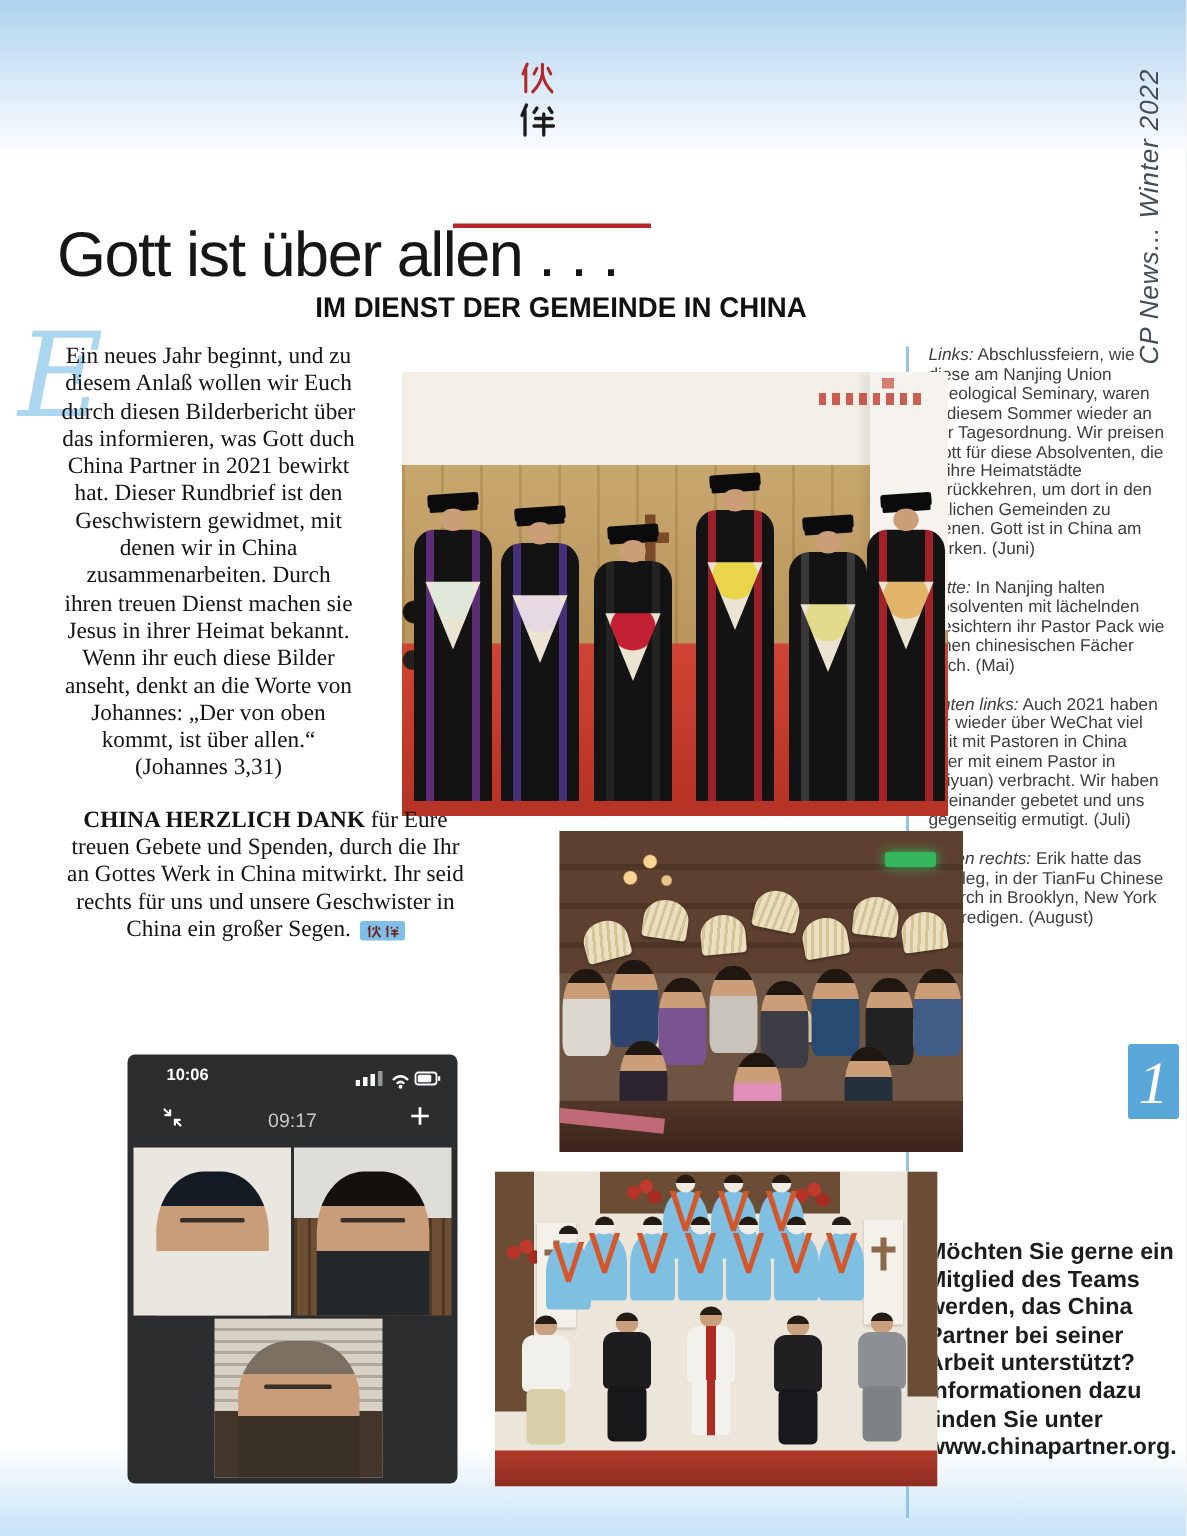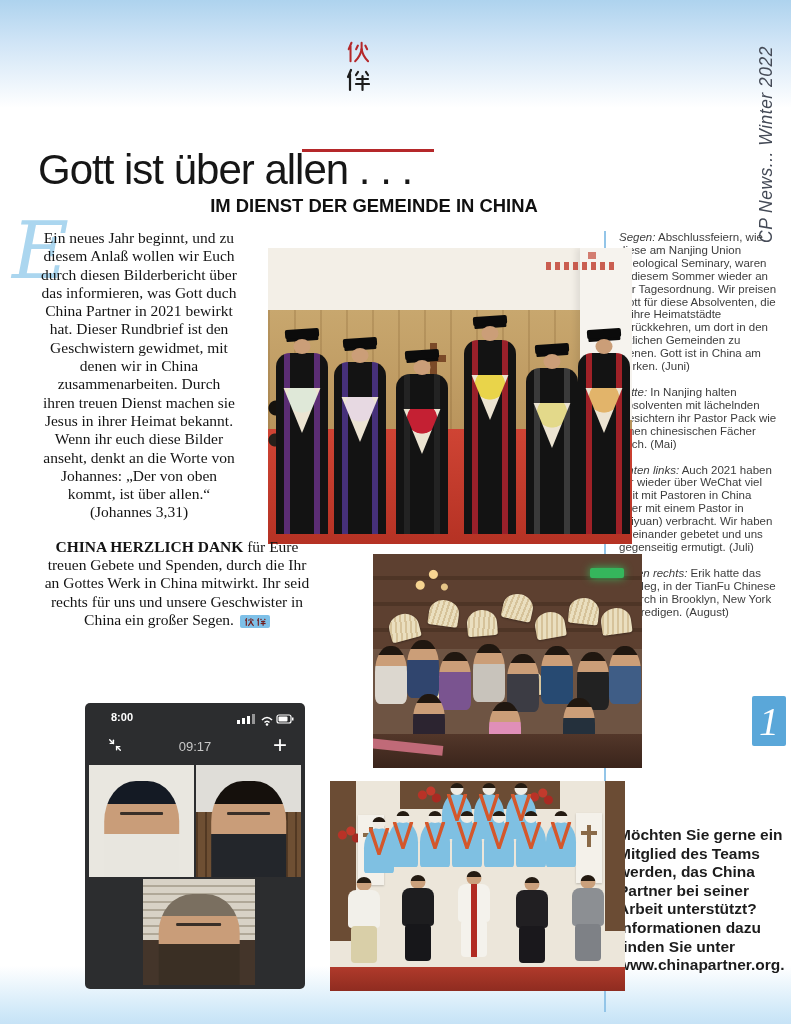--- a/index.html
+++ b/index.html
@@ -198,21 +198,21 @@
               <path d="M14 5 l-2 3"></path>
               <path d="M22 5 l2 3"></path>
               <path d="M13 12 h11"></path>
               <path d="M12 17 h13"></path>
               <path d="M18.5 9 v14"></path>
             </g>
           </svg></span></p>
   </div>
 
   <aside class="captions">
-    <p class="caption"><em>Segen:</em><span> Abschlussfeiern, wie diese am Nanjing Union Theological Seminary, waren in diesem Sommer wieder an der Tagesordnung. Wir preisen Gott für diese Absolventen, die in ihre Heimatstädte zurückkehren, um dort in den örtlichen Gemeinden zu dienen. Gott ist in China am Wirken. (Juni)</span></p>
+    <p class="caption"><em>Links:</em><span> Abschlussfeiern, wie diese am Nanjing Union Theological Seminary, waren in diesem Sommer wieder an der Tagesordnung. Wir preisen Gott für diese Absolventen, die in ihre Heimatstädte zurückkehren, um dort in den örtlichen Gemeinden zu dienen. Gott ist in China am Wirken. (Juni)</span></p>
     <p class="caption"><em>Mitte:</em><span> In Nanjing halten Absolventen mit lächelnden Gesichtern ihr Pastor Pack wie einen chinesischen Fächer hoch. (Mai)</span></p>
     <p class="caption"><em>Unten links:</em><span> Auch 2021 haben wir wieder über WeChat viel Zeit mit Pastoren in China (hier mit einem Pastor in Taiyuan) verbracht. Wir haben füreinander gebetet und uns gegenseitig ermutigt. (Juli)</span></p>
     <p class="caption"><em>Unten rechts:</em><span> Erik hatte das Privileg, in der TianFu Chinese Church in Brooklyn, New York zu predigen. (August)</span></p>
   </aside>
 
   <div class="vrule"></div>
   <div class="pagenum">
       <span>1</span>
     </div>
 
@@ -278,21 +278,21 @@
     <div class="p2p" style="left:168px;top:92px;--sh:#274a72"></div>
     <div class="p2p" style="left:204px;top:98px;--sh:#222222"></div>
     <div class="p2p" style="left:236px;top:92px;--sh:#3f5d86"></div>
     <div class="p2p" style="left:40px;top:140px;--sh:#2c2430"></div>
     <div class="p2p" style="left:116px;top:148px;--sh:#e08fb8"></div>
     <div class="p2p" style="left:190px;top:144px;--sh:#24303c"></div>
     <div class="p2-pew"></div>
   </figure>
 
   <figure class="photo phone">
-    <span class="ph-time">8:00</span>
+    <span class="ph-time">10:06</span>
     <svg class="ph-sticons" width="60" height="16" viewBox="0 0 60 16">
       <g fill="#ffffff">
         <rect x="0" y="9" width="3" height="4"></rect>
         <rect x="5" y="7" width="3" height="6"></rect>
         <rect x="10" y="5" width="3" height="8"></rect>
         <rect x="15" y="3" width="3" height="10" opacity=".5"></rect>
       </g>
       <g stroke="#ffffff" fill="none" stroke-width="1.6">
         <path d="M25 9 q5 -5 10 0"></path>
           <path d="M27.5 11.5 q2.5 -2.5 5 0"></path>

